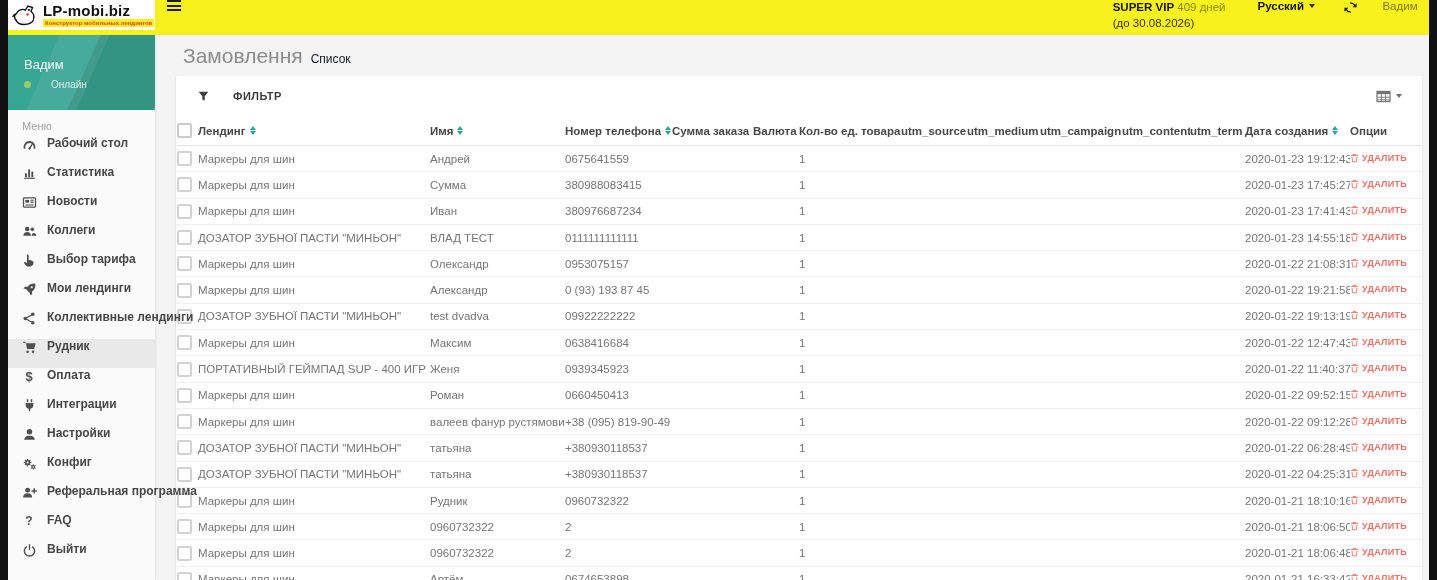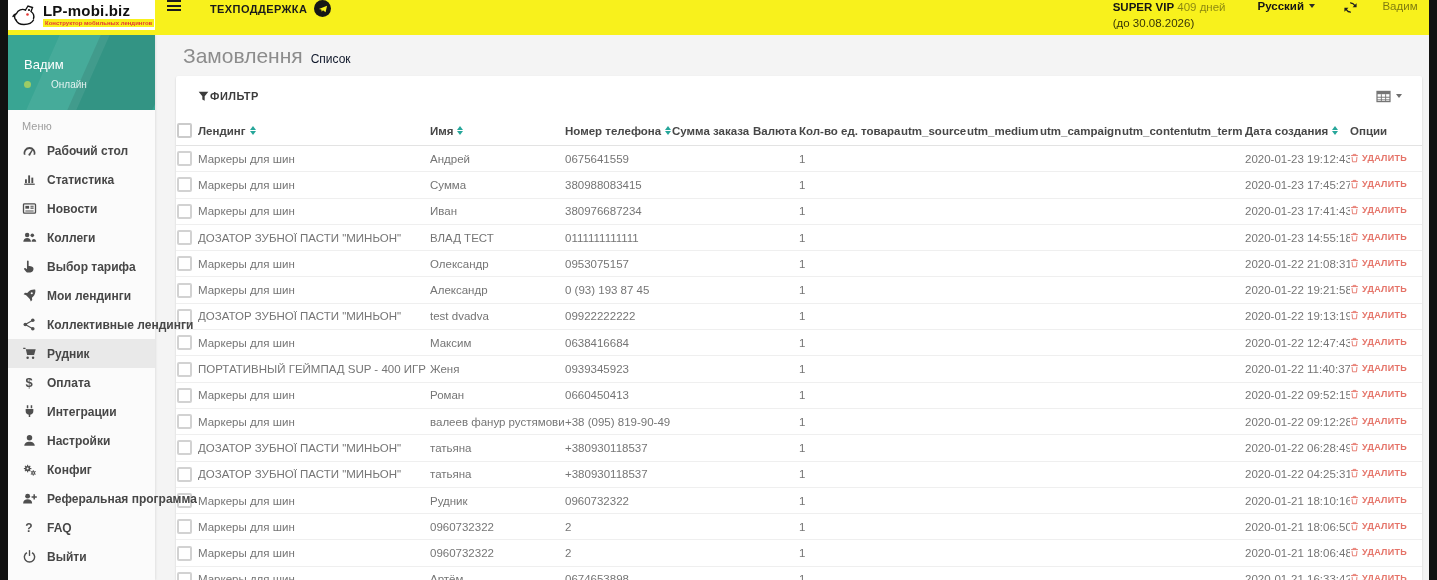--- a/index.html
+++ b/index.html
@@ -47,38 +47,38 @@
     padding:22px 0 0 16px; }
   .user-panel::before { content:""; position:absolute; top:0; bottom:0; left:52%; right:-10%;
     background:rgba(0,0,0,.10); transform:skewX(-24deg); }
   .user-panel::after { content:""; position:absolute; top:-20%; bottom:-20%; left:24%; width:34%;
     background:rgba(255,255,255,.07); transform:skewX(-24deg); }
   .user-name { position:relative; color:#fff; font-size:13px; z-index:2; }
   .user-status { position:relative; display:flex; align-items:center; gap:20px; margin-top:7px; z-index:2; }
   .status-dot { width:7px; height:7px; border-radius:50%; background:#9ccc65; }
   .status-label { color:rgba(255,255,255,.85); font-size:10px; }
   .menu-label { color:#9e9e9e; font-size:11px; padding:10px 0 4px 14px; }
-  .menu-item { height:29px; display:flex; align-items:center; padding-left:13px; cursor:pointer;
+  .menu-item { height:29px; display:flex; align-items:flex-start; padding-left:13px; cursor:pointer;
     color:#474747; }
   .menu-item.active { background:#e9e9e9; }
   .menu-item .mi-icon { width:16px; height:16px; margin-right:10px; display:flex;
     align-items:center; justify-content:center; color:#4f4f4f; flex:none;
     font-size:13px; font-weight:bold; }
   .menu-item .mi-label { font-size:12px; font-weight:600; white-space:nowrap; }
 
   
   .main { position:fixed; left:155px; top:35px; right:8px; bottom:0; background:#f4f4f4;
     overflow:hidden; }
   .page-head { padding:9px 0 8px 28px; display:flex; align-items:baseline; gap:8px; }
   .page-title { font-size:21px; color:#8c8c8c; font-weight:400; }
   .page-sub { font-size:12px; color:#0f172a; }
   .card { margin:0 7px 0 21px; background:#fff; border-radius:2px;
     box-shadow:0 1px 2px rgba(0,0,0,.18); min-height:520px; }
   .toolbar { height:40px; display:flex; align-items:center; padding:0 20px 0 22px; }
-  .filter-btn { display:flex; align-items:center; gap:1px; font-size:11px; font-weight:bold;
+  .filter-btn { display:flex; align-items:center; gap:24px; font-size:11px; font-weight:bold;
     letter-spacing:.5px; color:#3c3c3c; cursor:pointer; }
   .toolbar-spacer { flex:1; }
   .columns-btn { display:flex; align-items:center; gap:5px; cursor:pointer; }
   .columns-btn .caret-down { border-top-color:#6e6e6e; }
 
   
   .trow { display:grid; align-items:center;
     grid-template-columns:22px 232px 135px 107px 81px 46px 102px 66px 73px 82px 68px 55px 105px 1fr; }
   .thead { height:30px; border-bottom:1px solid #e3e3e3; }
   .hcell { font-size:11.5px; font-weight:bold; color:#474747; display:flex; align-items:center;
@@ -121,28 +121,20 @@
       <span class="logo-title">LP-mobi.biz</span>
       <span class="logo-sub">Конструктор мобильных лендингов</span>
     </span>
   </div>
   <div class="tb-btn hamburger">
     <i></i>
       <i></i>
       <i></i>
   </div>
   <div class="tb-divider"></div>
-  <div class="tb-btn support-btn">
-    <span>ТЕХПОДДЕРЖКА</span>
-    <span class="tg-circle">
-      <svg width="10" height="10" viewBox="0 0 16 16">
-          <path fill="#f8f11c" d="M1.5 8l13-5.2-2.4 10.4-4.1-3.1-2.1 2.1-.6-3.4z"></path>
-        </svg>
-    </span>
-  </div>
   <div class="tb-divider"></div>
   <div class="tb-spacer"></div>
   <div class="vip-block">
     <span><span class="vip-plan">SUPER VIP</span>
       <span class="vip-days">409 дней</span></span>
     <span class="vip-until">(до 30.08.2026)</span>
   </div>
   <div class="tb-btn lang-btn">
     <span>Русский</span>
     <span class="caret-down"></span>

